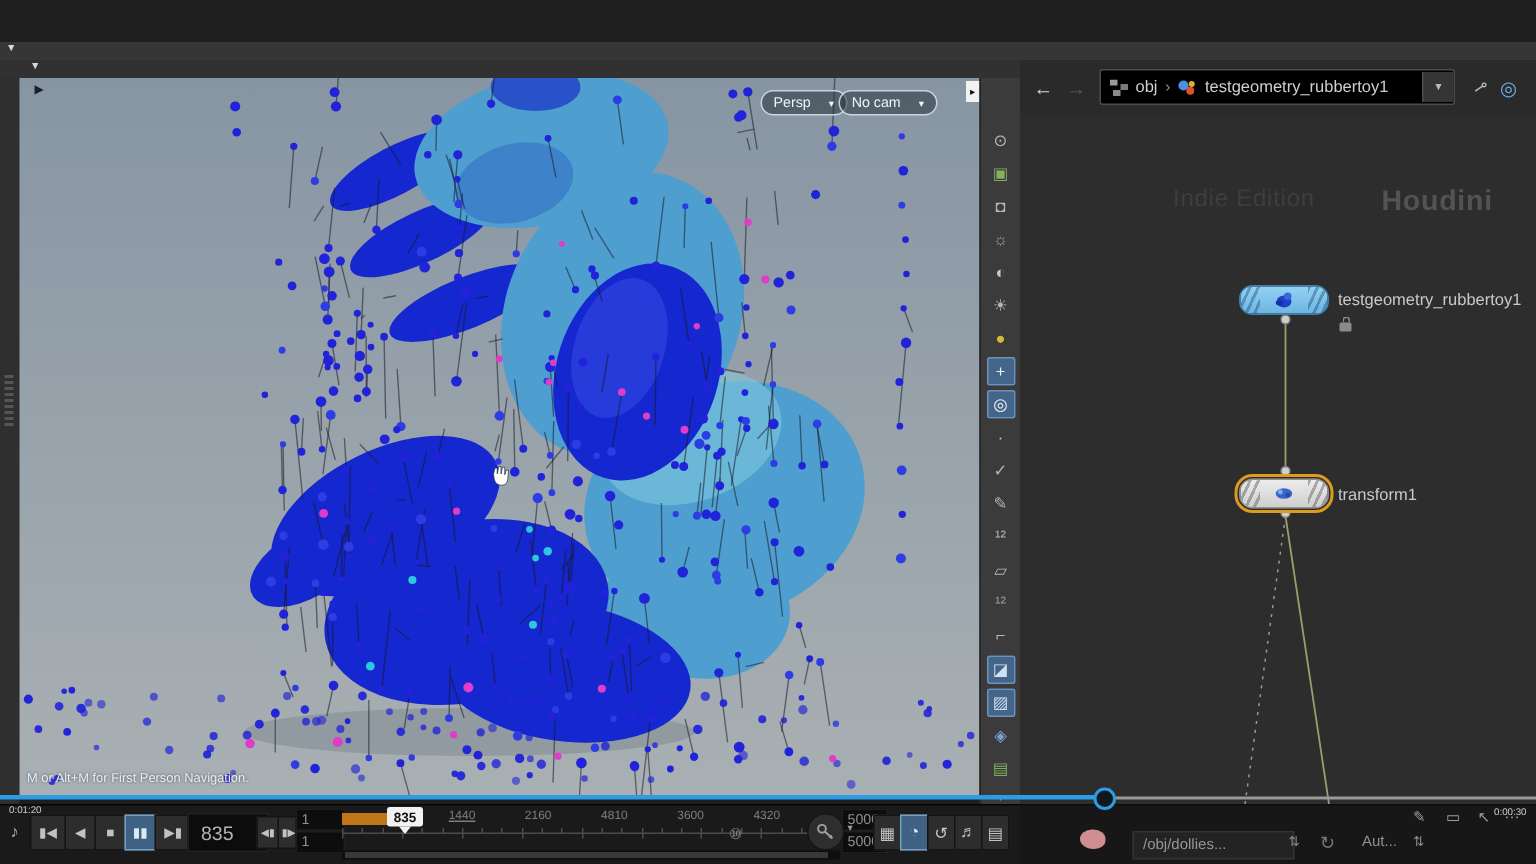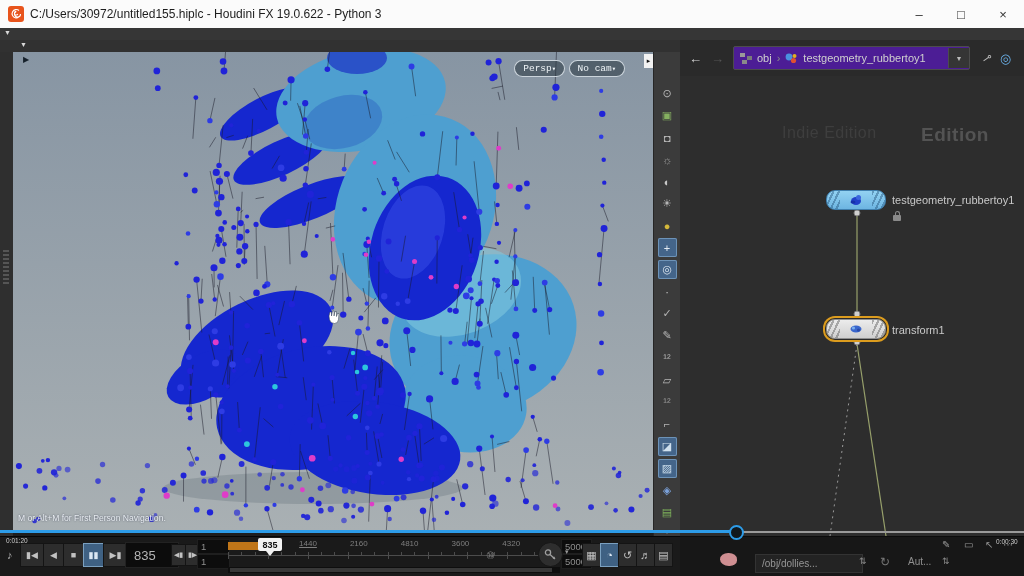--- a/index.html
+++ b/index.html
@@ -16,41 +16,41 @@
   #win-ctrls span{width:42px;height:28px;display:flex;align-items:center;justify-content:center;
                   color:#333;font-size:13px;}
   
   .strip{background:#363636;border-bottom:1px solid #1c1c1c;font-size:7px;color:#cfcfcf;}
   .strip .tri{position:absolute;top:1px;font-size:7px;color:#d8d8d8;}
   
   #viewport{left:13px;top:52px;width:640px;height:478px;overflow:hidden;background:#8e9aa5;}
   #viewport svg{position:absolute;left:0;top:0;}
   .pill{position:absolute;top:8px;height:15px;border-radius:9px;border:1px solid rgba(225,233,238,.85);
         background:rgba(38,52,62,.55);color:#eef3f6;font-size:9.5px;display:flex;align-items:center;
-        justify-content:center;gap:0;padding:0 8px;font-family:Liberation Mono, monospace;}
+        justify-content:center;gap:12px;padding:0 8px;}
   .pill .dd{font-size:7px;}
   #help{position:absolute;left:5px;bottom:6px;font-size:8.6px;line-height:11.5px;color:#e9eef2;
         text-shadow:0 0 2px rgba(10,10,40,.6);width:630px;}
   #stow-arrow{position:absolute;left:10px;top:3px;color:#15202a;font-size:8px;}
   #pane-tab{left:644px;top:54px;width:9px;height:14px;background:#f2f2f2;color:#111;font-size:7px;
             display:flex;align-items:center;justify-content:center;}
   
   #display-toolbar{left:653px;top:52px;width:27px;height:484px;background:#3b3b3b;
                    border-left:1px solid #262626;display:flex;flex-direction:column;align-items:center;
                    padding-top:32px;box-sizing:border-box;}
   #display-toolbar .ticon{width:19px;height:19px;margin-bottom:3.2px;border-radius:2px;display:flex;
                    align-items:center;justify-content:center;font-size:11px;color:#b5b5b5;}
   #display-toolbar .ticon.active{background:#44658a;box-shadow:0 0 0 1px #6d93b8 inset;}
   #tb-chevron{font-size:8px;color:#9a9a9a;margin-top:2px;}
   
   #network{left:680px;top:40px;width:344px;height:536px;background:#2d2d2d;}
   #net-header{position:absolute;left:0;top:0;width:344px;height:36px;background:#2a2a2a;
               border-bottom:1px solid #1b1b1b;display:flex;align-items:center;}
   .nav-arrow{font-size:13px;margin-left:9px;}
-  #crumb{height:22px;background:#4c1d95;border:1px solid #4c4c4c;border-radius:2px;margin-left:9px;
+  #crumb{height:22px;background:#000000;border:1px solid #4c4c4c;border-radius:2px;margin-left:9px;
          display:flex;align-items:center;font-size:11px;color:#cfcfcf;width:235px;}
   #crumb .sep{color:#8a8a8a;margin:0 5px;font-size:11px;}
   #crumb .dd-btn{margin-left:auto;width:20px;height:20px;background:#353535;border-left:1px solid #4c4c4c;
          display:flex;align-items:center;justify-content:center;font-size:7px;color:#bbb;}
   #net-canvas{position:absolute;left:0;top:36px;width:344px;height:460px;background:#2d2d2d;overflow:hidden;}
   .watermark1{font-size:16px;color:#3e3e3e;font-weight:400;letter-spacing:.5px;}
   .watermark2{font-size:19px;color:#535353;font-weight:bold;letter-spacing:.5px;}
   .node{position:absolute;height:18px;border-radius:9px;display:flex;overflow:hidden;}
   .node .stripe{width:13px;height:100%;}
   .node .nicon{flex:1;display:flex;align-items:center;justify-content:center;}
@@ -101,33 +101,20 @@
   #seek-rest{left:743px;top:531px;width:281px;height:1.5px;background:#9a9a9a;z-index:40;}
   #left-rail{left:0;top:52px;width:13px;height:484px;background:#2f2f2f;border-right:1px solid #1d1d1d;}
   #left-rail .grip{position:absolute;left:3px;top:198px;width:6px;height:34px;
       background:repeating-linear-gradient(#555 0 2px,transparent 2px 4px);}
 </style>
 </head>
 <body>
 
 <div id="root">
 
-  <div id="titlebar" class="abs">
-    <div class="logo">
-      <svg width="12" height="12" viewBox="0 0 12 12">
-          <path d="M9 2.5 A4.2 4.2 0 1 0 10.5 6 A3 3 0 1 1 6.2 3.4 A1.8 1.8 0 1 0 7.8 6" fill="none" stroke="#fff" stroke-width="1.1"></path>
-        </svg>
-    </div>
-    <div id="win-title">C:/Users/30972/untitled155.hiplc - Houdini FX 19.0.622 - Python 3</div>
-    <div id="win-ctrls">
-      <span>–</span>
-      <span>□</span>
-      <span>×</span>
-    </div>
-  </div>
 
   <div class="abs strip" style="left:0;top:28px;width:1024px;height:12px;">
     <span class="tri" style="left:4px;">▼</span>
   </div>
   <div class="abs strip" style="left:0;top:40px;width:680px;height:12px;background:#313131;">
     <span class="tri" style="left:20px;">▼</span>
   </div>
 
   <div id="left-rail" class="abs">
       <div class="grip"></div>
@@ -795,21 +782,21 @@
         </svg>
         <span>testgeometry_rubbertoy1</span>
         <span class="dd-btn">▼</span>
       </div>
       <span style="margin-left:12px;color:#b8b8b8;font-size:12px;transform:rotate(-35deg);">⊸</span>
       <span style="margin-left:8px;color:#6ab0e8;font-size:13px;">◎</span>
     </div>
 
     <div id="net-canvas">
       <div class="abs watermark1" style="left:102px;top:48px;">Indie Edition</div>
-      <div class="abs watermark2" style="left:241px;top:48px;">Edition</div>
+      <div class="abs watermark2" style="left:241px;top:48px;">Houdini</div>
       <svg class="abs" width="344" height="460" style="left:0;top:0;">
         <line x1="177" y1="137" x2="177" y2="241" stroke="#97a06b" stroke-width="1.2"></line>
         <line x1="177" y1="268" x2="206" y2="460" stroke="#97a06b" stroke-width="1.2"></line>
         <line x1="177" y1="268" x2="150" y2="460" stroke="#9a9a9a" stroke-width="1" stroke-dasharray="2 4"></line>
         <circle cx="177" cy="137" r="3" fill="#cfcfcf" stroke="#7a7a7a"></circle>
         <circle cx="177" cy="238" r="3" fill="#cfcfcf" stroke="#7a7a7a"></circle>
         <circle cx="177" cy="266" r="3" fill="#cfcfcf" stroke="#7a7a7a"></circle>
       </svg>
       <div id="node1" class="node">
         <div class="stripe"></div>

